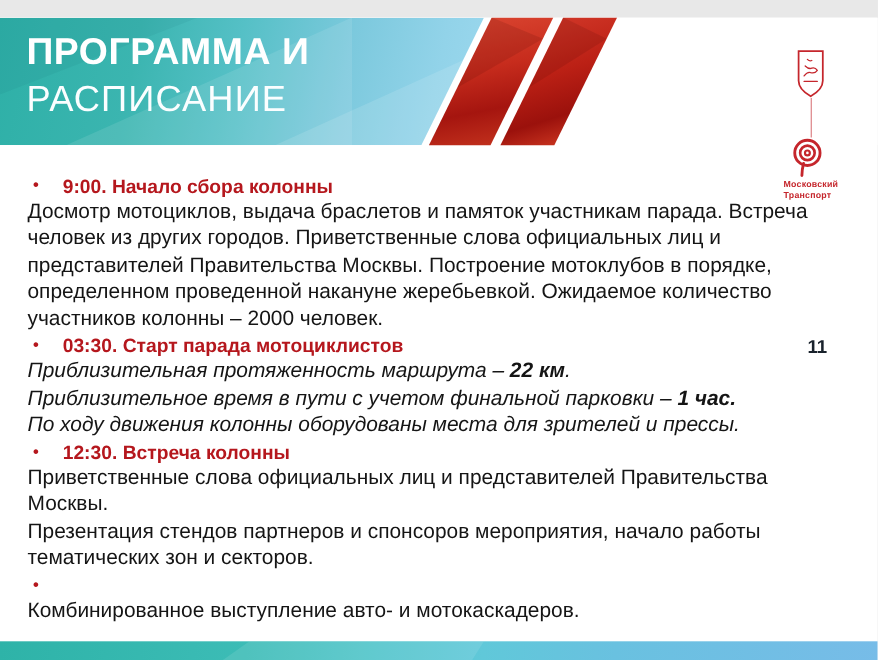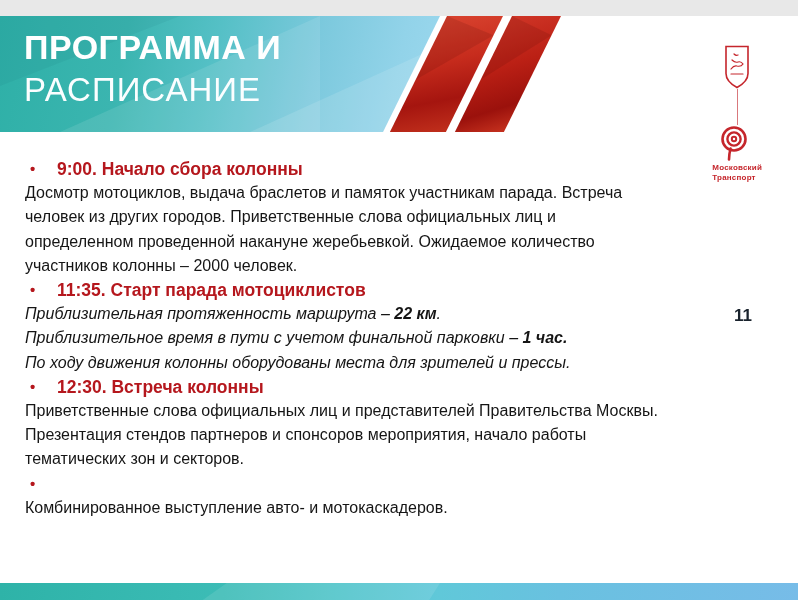--- a/index.html
+++ b/index.html
@@ -28,21 +28,21 @@
   
   .logos{position:absolute;top:29px;right:36px;display:flex;align-items:center;flex-direction:column;}
   .coat{width:26px;height:44px;}
   .logo-divider{width:1px;height:36px;background:#d9787c;margin:0 11px;}
   .roundel{width:30px;height:38px;margin-right:7px;}
   .transport-label{font-size:8px;font-weight:bold;color:#c5262c;line-height:9.5px;letter-spacing:.2px;}
   
   .content{position:absolute;left:25px;top:141px;width:750px;color:#151515;}
   .heading-row{display:flex;color:#b5171d;font-weight:bold;font-size:17.5px;line-height:24.2px;}
   .bullet{width:27px;padding-left:5px;font-size:15px;}
-  .body-line{font-size:16px;line-height:24.2px;}
+  .body-line{font-size:19px;line-height:24.2px;}
   .body-line.italic{font-style:italic;}
   .run-bold{font-weight:bold;}
   
   .footer{
     position:absolute;left:0;bottom:0;width:798px;height:33px;
     background:linear-gradient(93deg,#2eb3a8 0%,#3cbcb6 28%,#52c5cc 44%,#60c8d9 55%,#69c1e0 70%,#77bce8 100%);
   }
   .footer .ffacet{position:absolute;left:180px;top:0;width:260px;height:33px;background:rgba(255,255,255,0.10);clip-path:polygon(0 100%,18% 0,100% 0,92% 100%);}
   .page-number{position:absolute;right:46px;top:50%;transform:translateY(-50%);font-size:17px;font-weight:bold;color:#19222c;}
 </style>
@@ -91,27 +91,28 @@
   </div>
 
   <div class="content">
       <div>
         <div class="heading-row">
           <span class="bullet">•</span>
           <span>9:00. Начало сбора колонны</span>
         </div>
         <div class="body-line"><span>Досмотр мотоциклов, выдача браслетов и памяток участникам парада. Встреча</span></div>
         <div class="body-line"><span>человек из других городов. Приветственные слова официальных лиц и</span></div>
+        <div class="body-line"><span>представителей Правительства Москвы. Построение мотоклубов в порядке,</span></div>
         <div class="body-line"><span>определенном проведенной накануне жеребьевкой. Ожидаемое количество</span></div>
         <div class="body-line"><span>участников колонны – 2000 человек.</span></div>
       </div>
       <div>
         <div class="heading-row">
           <span class="bullet">•</span>
-          <span>11:35. Старт парада мотоциклистов</span>
+          <span>03:30. Старт парада мотоциклистов</span>
         </div>
         <div class="body-line italic"><span>Приблизительная протяженность маршрута – </span><span class="run-bold">22 км</span><span>.</span></div>
         <div class="body-line italic"><span>Приблизительное время в пути с учетом финальной парковки – </span><span class="run-bold">1 час.</span></div>
         <div class="body-line italic"><span>По ходу движения колонны оборудованы места для зрителей и прессы.</span></div>
       </div>
       <div>
         <div class="heading-row">
           <span class="bullet">•</span>
           <span>12:30. Встреча колонны</span>
         </div>

